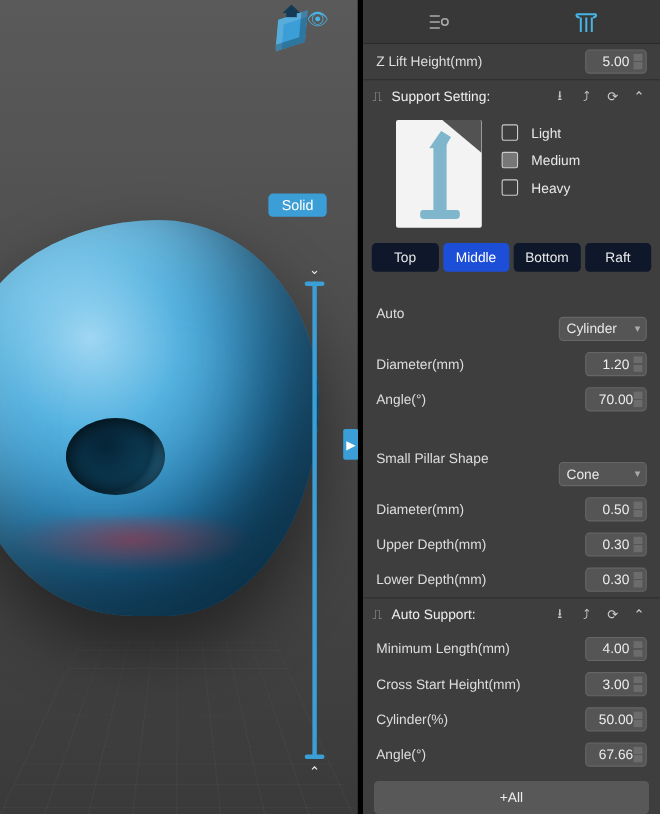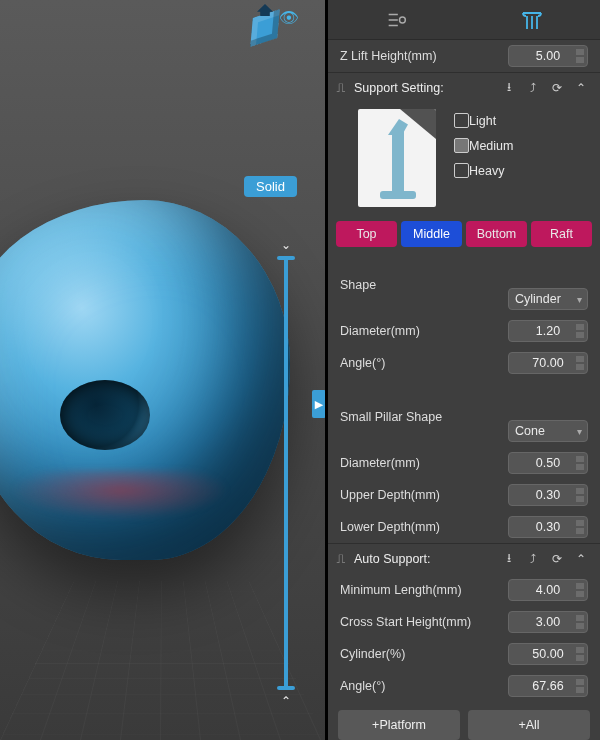--- a/index.html
+++ b/index.html
@@ -29,51 +29,51 @@
 
   .range-guide { position:absolute; top:234px; right:30px; width:18px; height:478px; display:flex; flex-direction:column; align-items:center; }
   .range-guide .bar { width:4px; flex:1; background:#3b9ed6; border-radius:2px; position:relative; }
   .range-guide .bar::before, .range-guide .bar::after { content:""; position:absolute; left:-7px; width:18px; height:4px; background:#3b9ed6; border-radius:2px; }
   .range-guide .bar::before { top:0; } .range-guide .bar::after { bottom:0; }
   .range-guide .chev { color:#e8e8e8; font-size:12px; padding:4px 0; cursor:pointer; }
 
   .divider-handle { position:absolute; top:390px; left:312px; width:14px; height:28px; background:#3b9ed6; border-radius:2px; display:flex; align-items:center; justify-content:center; color:#fff; font-size:11px; }
 
   
-  .panel { width:275px; background:#3e3e3e; display:flex; flex-direction:column; border-left:3px solid #000000; font-size:12.5px; }
+  .panel { width:275px; background:#3e3e3e; display:flex; flex-direction:column; border-left:5px solid #000000; font-size:12.5px; }
   .tabrow { height:40px; display:flex; align-items:center; justify-content:space-around; border-bottom:1px solid #2b2b2b; background:#383838; }
   .tabrow .tab { width:40px; height:40px; display:flex; align-items:center; justify-content:center; color:#aaa; }
   .tabrow .tab.active { color:#46b5e8; }
 
   .row { display:flex; align-items:center; justify-content:space-between; padding:5px 12px; }
   .row .label { color:#ddd; }
-  .num { width:80px; height:22px; background:#555; border:1px solid #666; border-radius:4px; display:flex; align-items:center; justify-content:center; position:relative; color:#eee; }
+  .num { width:56px; height:22px; background:#555; border:1px solid #666; border-radius:4px; display:flex; align-items:center; justify-content:center; position:relative; color:#eee; }
   .num::after { content:""; position:absolute; right:3px; top:3px; bottom:3px; width:8px; background:linear-gradient(#888 0 45%, transparent 45% 55%, #888 55% 100%); opacity:.45; }
   .sel { width:80px; height:22px; background:#555; border:1px solid #666; border-radius:4px; display:flex; align-items:center; padding:0 6px; position:relative;margin-top:28px; }
   .sel::after { content:"▾"; position:absolute; right:5px; font-size:10px; color:#aaa; }
 
   .section-head { display:flex; align-items:center; gap:6px; padding:6px 10px 6px 6px; border-top:1px solid #2e2e2e; }
   .section-head .ico-col { width:14px; color:#aaa; text-align:center; }
   .section-head .title { flex:1; color:#eee; }
   .section-head .hicon { width:18px; height:18px; display:flex; align-items:center; justify-content:center; color:#ccc; cursor:pointer; font-size:12px; }
 
   .preview-block { display:flex; gap:18px; padding:6px 14px 10px 30px; }
   .preview-img { width:78px; height:98px; background:#f3f3f3; border-radius:2px; position:relative; overflow:hidden; }
   .preview-img .pillar { position:absolute; left:34px; bottom:8px; width:12px; height:70px; background:#7fb6cc; }
   .preview-img .base { position:absolute; left:22px; bottom:8px; width:36px; height:8px; background:#7fb6cc; border-radius:3px; }
   .preview-img .tip { position:absolute; left:30px; top:10px; width:20px; height:16px; background:#7fb6cc; clip-path: polygon(0 100%, 55% 0, 100% 35%, 70% 100%); }
   .preview-img::after { content:""; position:absolute; left:42px; top:0; width:36px; height:30px; background:#525252; clip-path: polygon(0 0,100% 0,100% 100%); }
 
   .chk-col { display:flex; flex-direction:column; gap:10px; padding-top:4px; }
-  .chk { display:flex; align-items:center; gap:0; cursor:pointer; }
+  .chk { display:flex; align-items:center; gap:12px; cursor:pointer; }
   .chk .box { width:15px; height:15px; border:1.5px solid #ccc; border-radius:2px; background:transparent; }
   .chk.med .box { background: #777; }
 
   .tabs-mid { display:flex; gap:4px; padding:4px 8px 8px; }
-  .tabs-mid .t { flex:1; height:26px; display:flex; align-items:center; justify-content:center; background:#be185d; border-radius:4px; cursor:pointer; }
+  .tabs-mid .t { flex:1; height:26px; display:flex; align-items:center; justify-content:center; background:#0f172a; border-radius:4px; cursor:pointer; }
   .tabs-mid .t.on { background:#1d4ed8; color:#fff; }
 
   .group-sep { height:1px; background:#2e2e2e; margin:4px 0; }
 
   .btnrow { display:flex; gap:8px; padding:8px 10px; }
   .btn { flex:1; height:30px; background:#585858; border-radius:4px; display:flex; align-items:center; justify-content:center; cursor:pointer; color:#eee; }
 
   .footer { height:38px; border-top:1px solid #2b2b2b; display:flex; align-items:center; justify-content:space-around; background:#3a3a3a; }
   .footer .fbtn { width:40px; height:30px; display:flex; align-items:center; justify-content:center; color:#bbb; cursor:pointer; border-radius:4px; }
   .footer .fbtn.on { color:#46b5e8; }
@@ -154,21 +154,21 @@
   </div>
 
   <div class="tabs-mid">
     <div class="t">Top</div>
     <div class="t on">Middle</div>
     <div class="t">Bottom</div>
     <div class="t">Raft</div>
   </div>
 
   <div class="row">
-      <span class="label">Shape</span>
+      <span class="label">Auto</span>
     <span class="sel">Cylinder</span>
     </div>
   <div class="row">
       <span class="label">Diameter(mm)</span>
     <span class="num">1.20</span>
     </div>
   <div class="row">
       <span class="label">Angle(°)</span>
     <span class="num">70.00</span>
     </div>
@@ -212,21 +212,20 @@
   <div class="row">
       <span class="label">Cylinder(%)</span>
     <span class="num">50.00</span>
     </div>
   <div class="row">
       <span class="label">Angle(°)</span>
     <span class="num">67.66</span>
     </div>
 
   <div class="btnrow">
-    <div class="btn">+Platform</div>
     <div class="btn">+All</div>
   </div>
 
   <div class="footer">
     <div class="fbtn on">
         <svg width="20" height="14" viewBox="0 0 24 16" fill="none" stroke="currentColor" stroke-width="1.8">
           <path d="M1 8s4-7 11-7 11 7 11 7-4 7-11 7S1 8 1 8z"></path>
           <circle cx="12" cy="8" r="3"></circle>
         </svg>
       </div>

